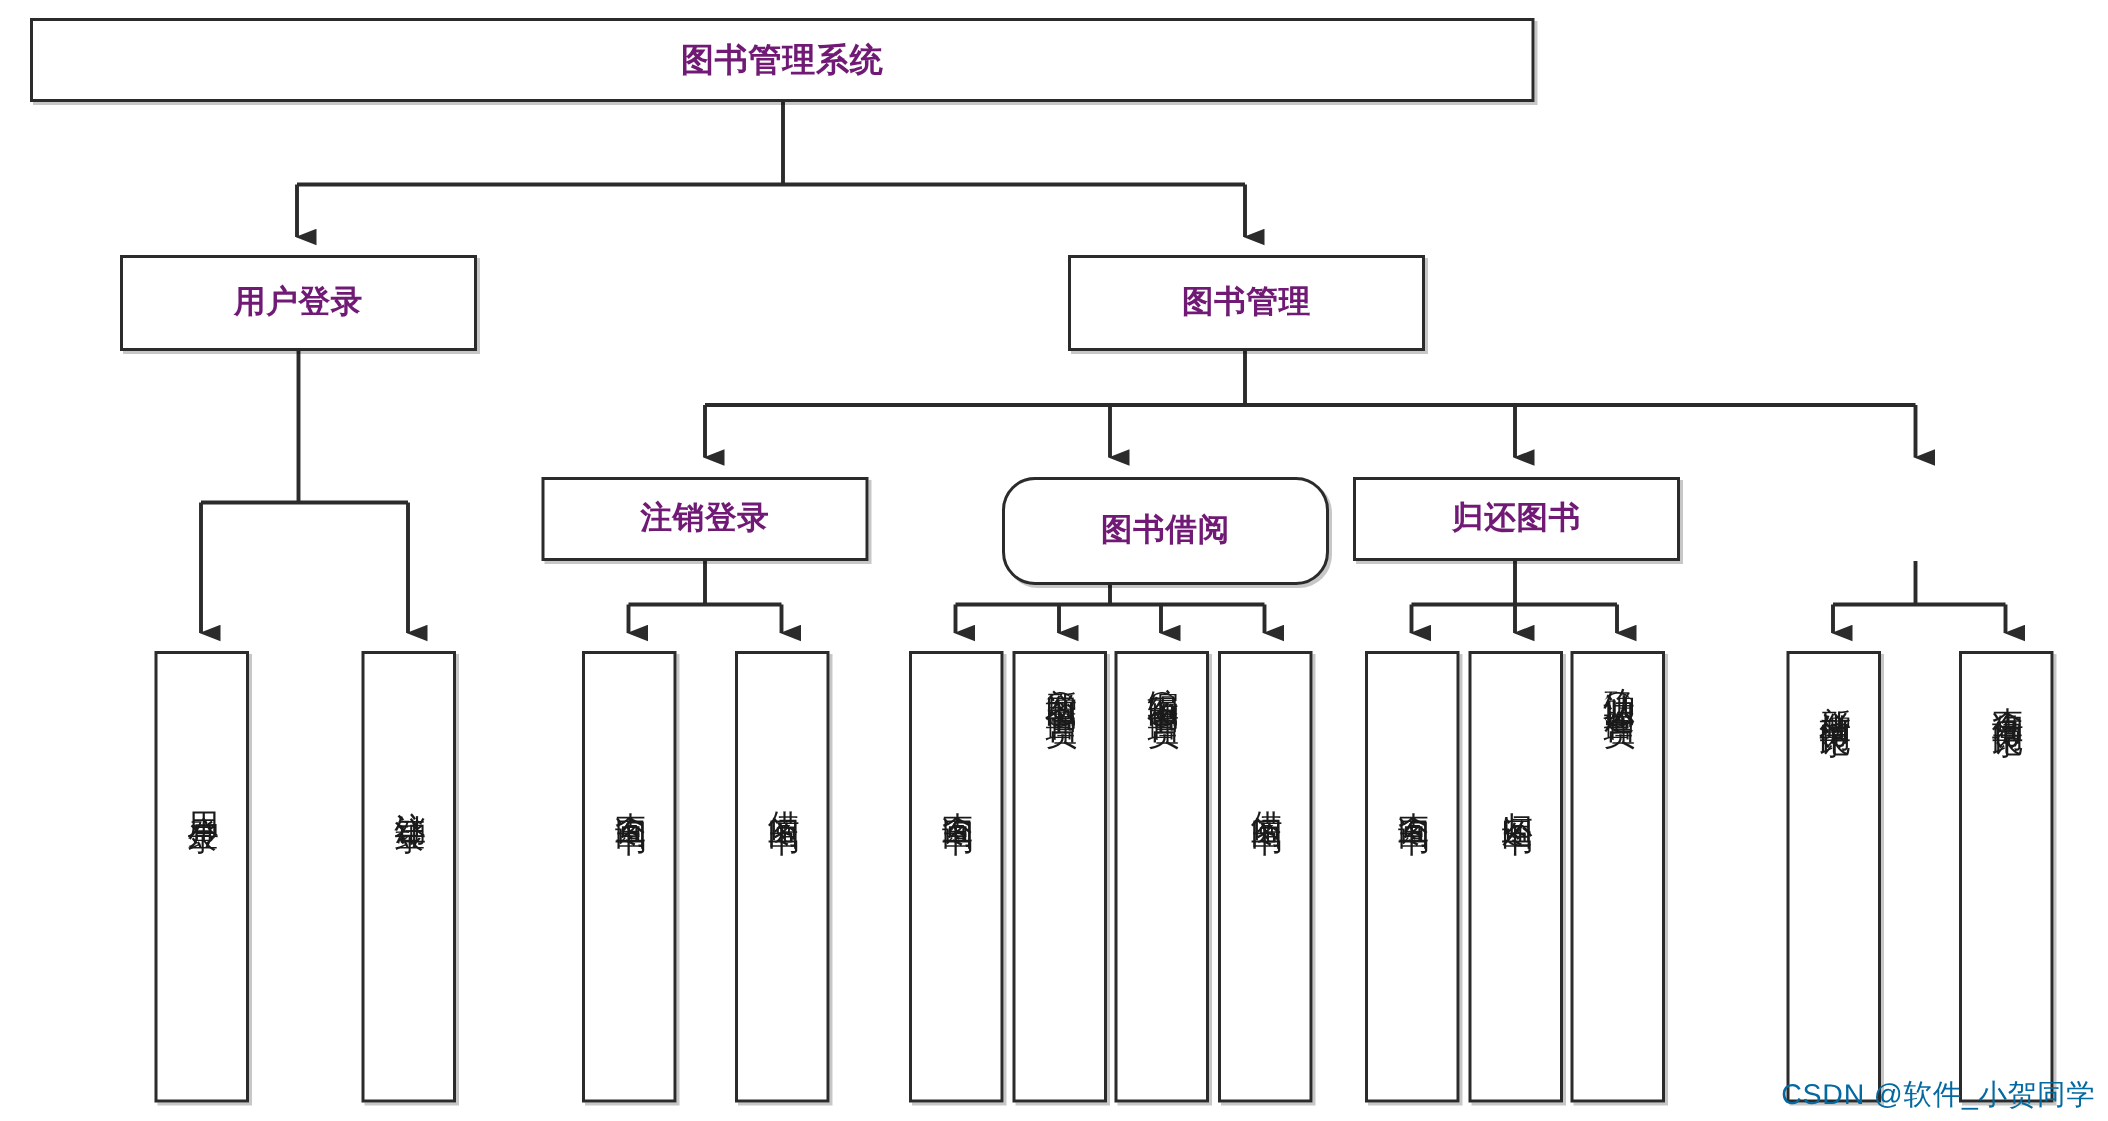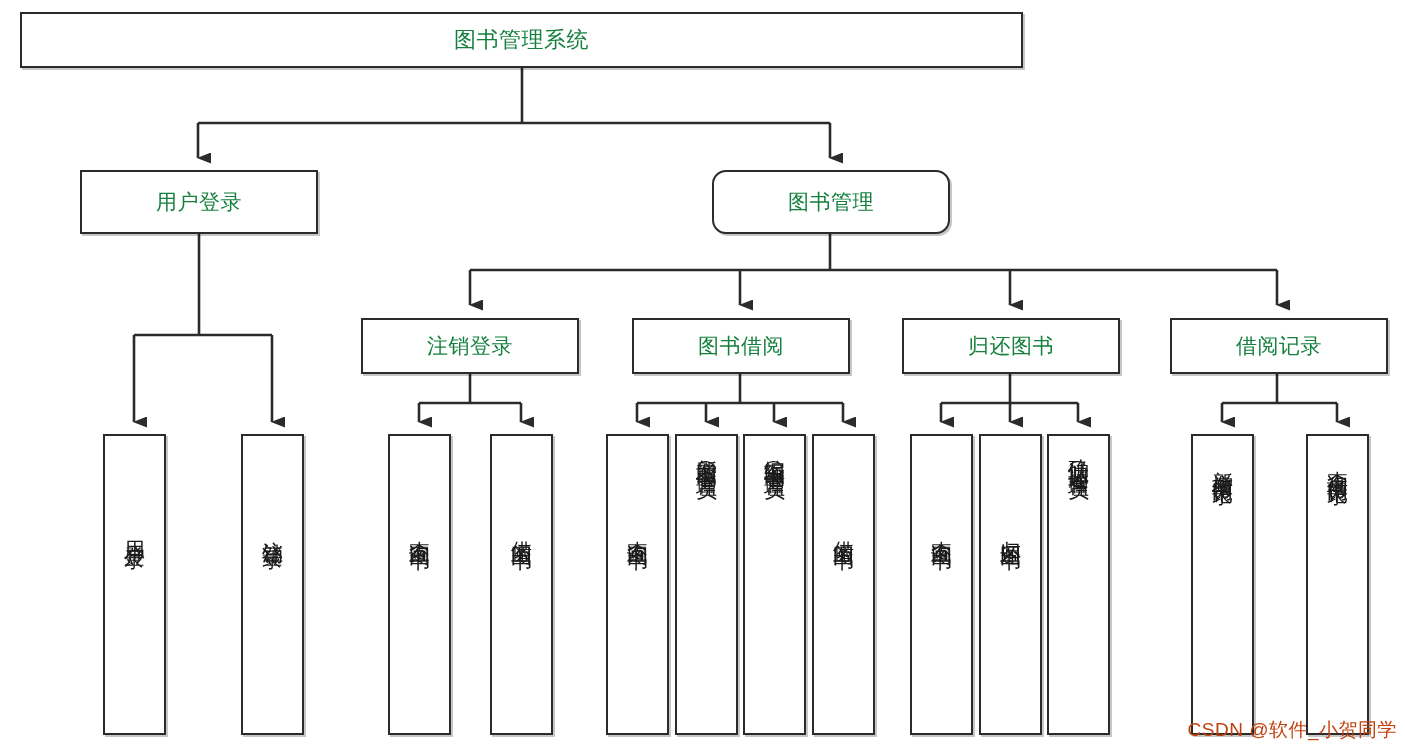--- a/index.html
+++ b/index.html
@@ -29,24 +29,25 @@
     box-sizing: border-box;
     background: #ffffff;
     border: 2.5px solid #2b2b2b;
     display: flex;
     align-items: center;
     justify-content: center;
     box-shadow: 2px 2px 0 rgba(0,0,0,0.22);
   }
   .node-label-h {
     font-size: 21px;
-    color: #15803d;
+    color: #701a75;
     line-height: 1.15;
     white-space: nowrap;
     letter-spacing: 0.5px;
+    font-weight: bold;
   }
   .node-box.root .node-label-h { font-size: 22px; }
   .leaf-box {
     position: absolute;
     box-sizing: border-box;
     background: #ffffff;
     border: 2.5px solid #2b2b2b;
     display: flex;
     align-items: flex-start;
     justify-content: center;
@@ -63,21 +64,21 @@
     white-space: nowrap;
   }
   .leaf-box.pad-top .vtext { margin-top: 88px; }
   .leaf-box.pad-top-sm .vtext { margin-top: 18px; }
   .leaf-box.pad-top-xs .vtext { margin-top: 6px; }
   #watermark {
     position: absolute;
     right: 8px;
     bottom: 4px;
     font-size: 19px;
-    color: #c2410c;
+    color: #0369a1;
     white-space: nowrap;
     letter-spacing: 0.5px;
     pointer-events: none;
   }
 </style>
 </head>
 <body>
 
 <div id="stage">
 
@@ -131,36 +132,33 @@
     </g>
   </svg>
 
   <div class="node-box root" style="left:20px; top:12px; width:1003px; height:56px;">
     <span class="node-label-h">图书管理系统</span>
   </div>
 
   <div class="node-box" style="left:80px; top:170px; width:238px; height:64px;">
     <span class="node-label-h">用户登录</span>
   </div>
-  <div class="node-box" style="left:712px; top:170px; width:238px; height:64px;border-radius:14px;">
+  <div class="node-box" style="left:712px; top:170px; width:238px; height:64px;">
     <span class="node-label-h">图书管理</span>
   </div>
 
   <div class="node-box" style="left:361px; top:318px; width:218px; height:56px;">
     <span class="node-label-h">注销登录</span>
   </div>
-  <div class="node-box" style="left:632px; top:318px; width:218px; height:56px;">
+  <div class="node-box" style="left:668px; top:318px; width:218px; height:72px;border-radius:22px;">
     <span class="node-label-h">图书借阅</span>
   </div>
   <div class="node-box" style="left:902px; top:318px; width:218px; height:56px;">
     <span class="node-label-h">归还图书</span>
   </div>
-  <div class="node-box" style="left:1170px; top:318px; width:218px; height:56px;">
-    <span class="node-label-h">借阅记录</span>
-  </div>
 
   <div class="leaf-box pad-top" style="left:103px; top:434px; width:63px; height:301px;">
     <span class="vtext">用户登录</span>
   </div>
   <div class="leaf-box pad-top" style="left:241px; top:434px; width:63px; height:301px;">
     <span class="vtext">注销登录</span>
   </div>
 
   <div class="leaf-box pad-top" style="left:388px; top:434px; width:63px; height:301px;">
     <span class="vtext">查询图书</span>

